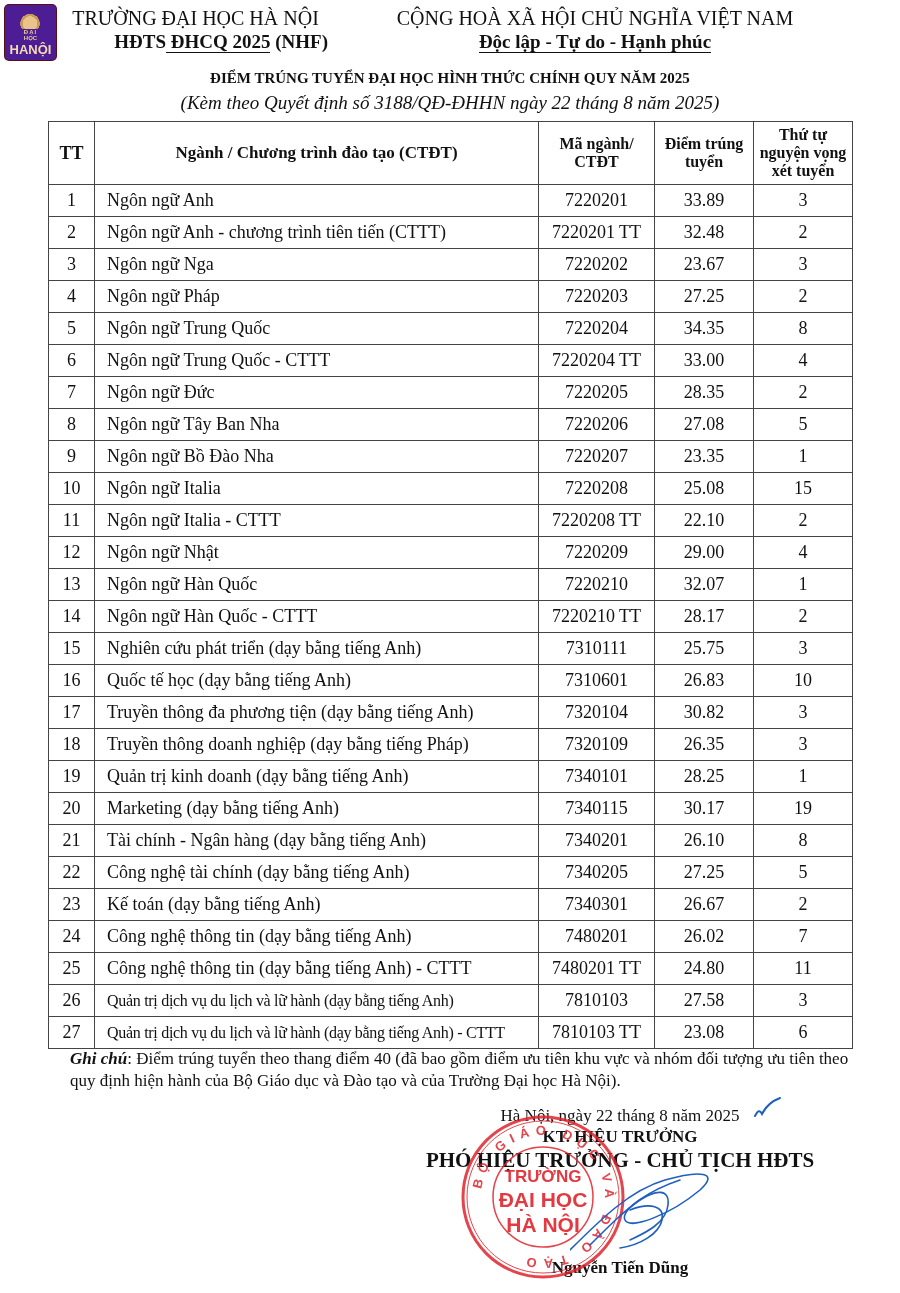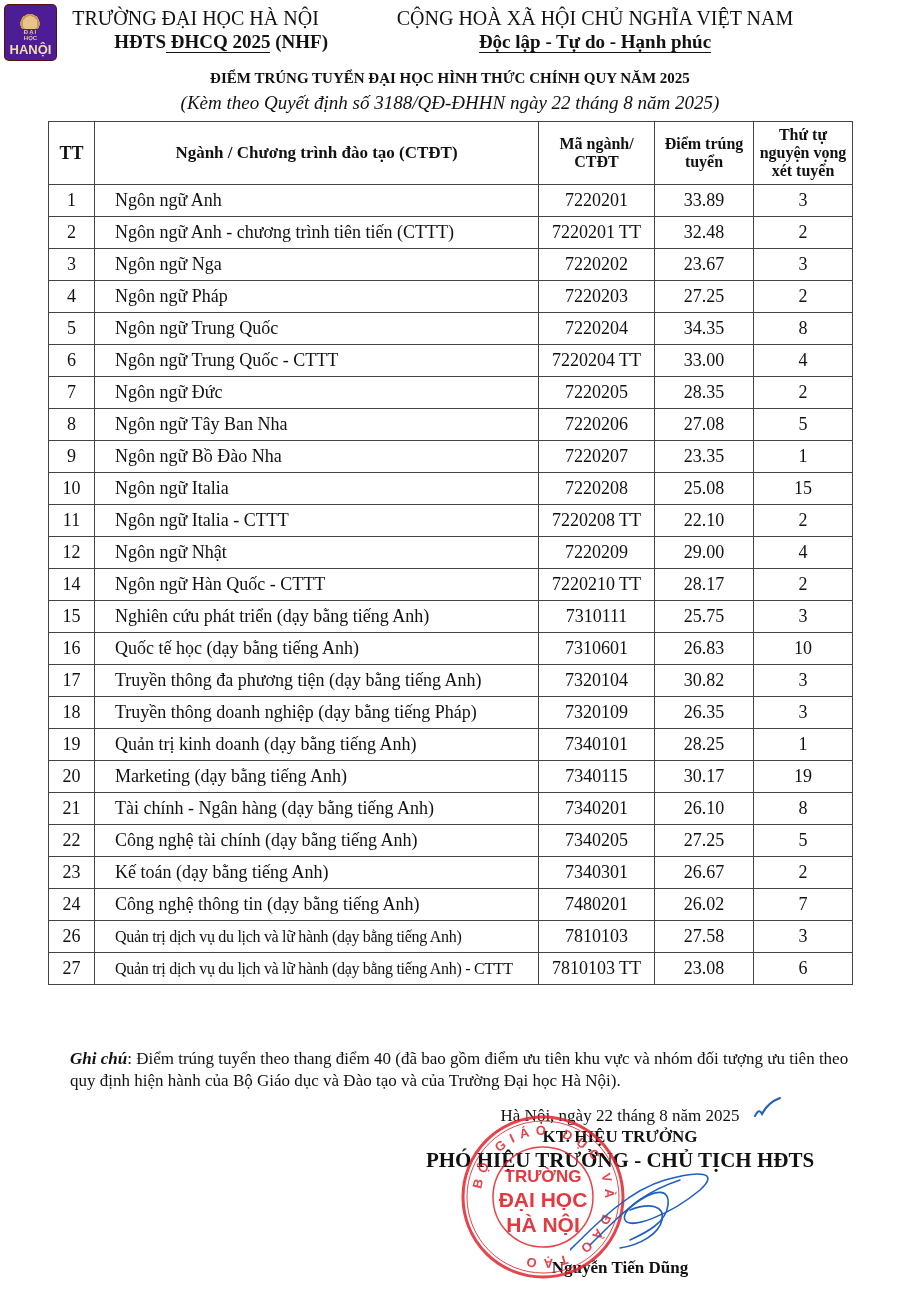--- a/index.html
+++ b/index.html
@@ -34,21 +34,21 @@
     position: absolute; left: 48px; top: 121px; width: 804px;
     border-collapse: collapse; table-layout: fixed;
   }
   table.grid th, table.grid td {
     border: 1.2px solid #444; padding: 0; font-size: 18px; color:#111;
   }
   table.grid th { font-weight: 700; font-size: 16px; line-height: 18px; height: 62px; text-align:center; }
   table.grid th.tt { font-size: 18px; }
   table.grid th.name { font-size: 17px; }
   table.grid td { height: 31px; line-height: 31px; text-align: center; }
-  table.grid td.name { text-align: left; padding-left: 20px; white-space: nowrap; overflow: hidden; }
+  table.grid td.name { text-align: left; padding-left: 12px; white-space: nowrap; overflow: hidden; }
   table.grid td.name.tight { font-size: 16px; letter-spacing: -0.3px; }
 
   .note { left: 70px; top: 1048px; width: 800px; font-size: 17px; line-height: 22px; }
   .note .lbl { font-style: italic; font-weight: 700; }
 
   .place-date { left: 430px; top: 1105px; width: 380px; text-align:center; font-size: 17px; line-height: 22px; }
   .sign-role1 { left: 430px; top: 1126px; width: 380px; text-align:center; font-size: 17px; font-weight: 700; line-height: 22px; }
   .sign-role2 { left: 400px; top: 1149px; width: 440px; text-align:center; font-size: 21px; font-weight: 700; line-height: 22px; }
   .signer { left: 430px; top: 1257px; width: 380px; text-align:center; font-size: 17px; font-weight: 700; line-height: 22px; }
 
@@ -171,20 +171,27 @@
         <td>2</td>
       </tr>
       <tr>
         <td>12</td>
         <td class="name">Ngôn ngữ Nhật</td>
         <td>7220209</td>
         <td>29.00</td>
         <td>4</td>
       </tr>
       <tr>
+        <td>13</td>
+        <td class="name">Ngôn ngữ Hàn Quốc</td>
+        <td>7220210</td>
+        <td>32.07</td>
+        <td>1</td>
+      </tr>
+      <tr>
         <td>14</td>
         <td class="name">Ngôn ngữ Hàn Quốc - CTTT</td>
         <td>7220210 TT</td>
         <td>28.17</td>
         <td>2</td>
       </tr>
       <tr>
         <td>15</td>
         <td class="name">Nghiên cứu phát triển (dạy bằng tiếng Anh)</td>
         <td>7310111</td>
@@ -246,20 +253,27 @@
         <td>7340301</td>
         <td>26.67</td>
         <td>2</td>
       </tr>
       <tr>
         <td>24</td>
         <td class="name">Công nghệ thông tin (dạy bằng tiếng Anh)</td>
         <td>7480201</td>
         <td>26.02</td>
         <td>7</td>
+      </tr>
+      <tr>
+        <td>25</td>
+        <td class="name">Công nghệ thông tin (dạy bằng tiếng Anh) - CTTT</td>
+        <td>7480201 TT</td>
+        <td>24.80</td>
+        <td>11</td>
       </tr>
       <tr>
         <td>26</td>
         <td class="name tight">Quản trị dịch vụ du lịch và lữ hành (dạy bằng tiếng Anh)</td>
         <td>7810103</td>
         <td>27.58</td>
         <td>3</td>
       </tr>
       <tr>
         <td>27</td>

